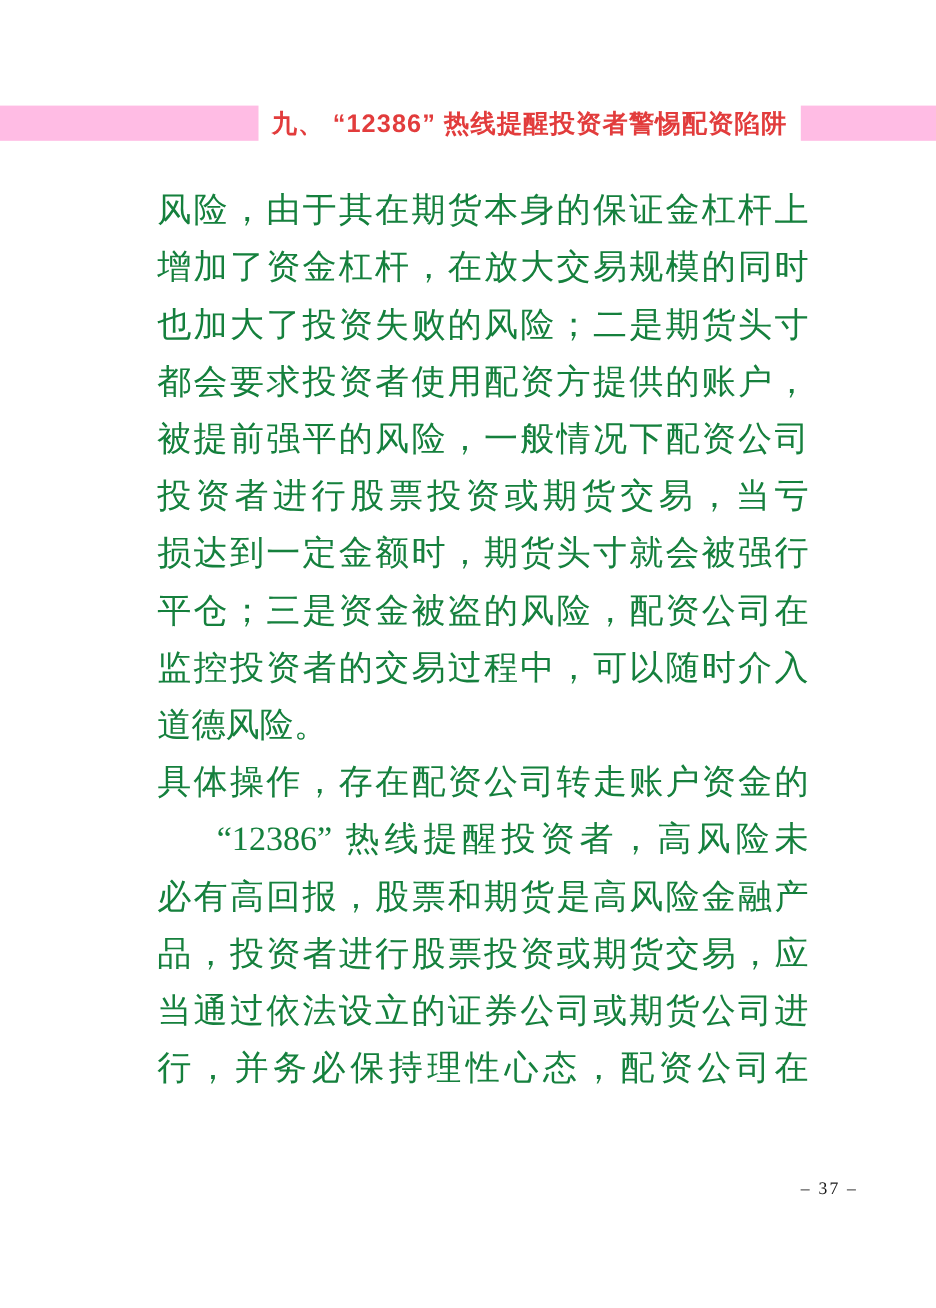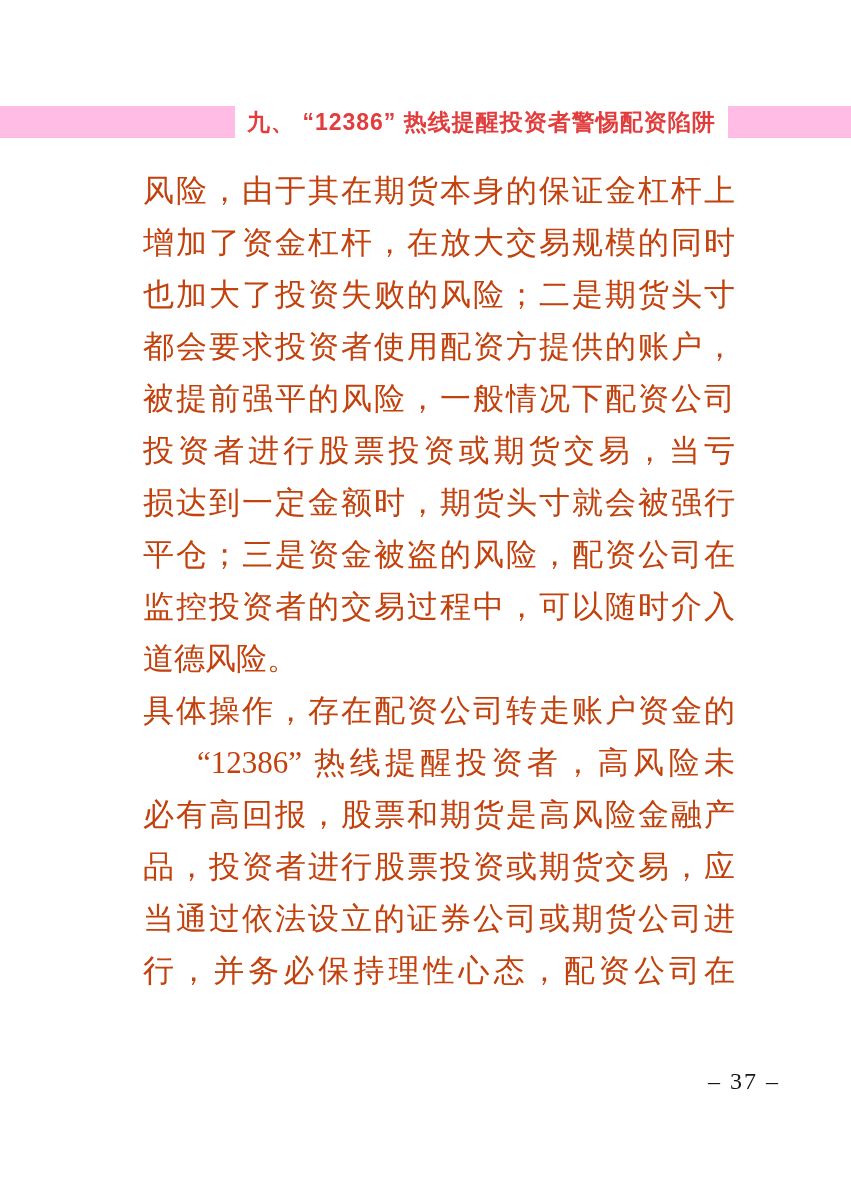--- a/index.html
+++ b/index.html
@@ -8,21 +8,21 @@
     position: relative;
     width: 851px;
     height: 1189px;
     background: #ffffff;
     overflow: hidden;
     font-family: "Liberation Serif", "DejaVu Serif", serif;
   }
   
   .header-band {
     position: absolute;
-    top: 106px;
+    top: 96px;
     left: 0;
     right: 0;
     height: 32px;
     display: flex;
     align-items: center;
   }
   .band { height: 32px; }
   .band.left { width: 235px; }
   .band.right { flex: 1; }
   .header-title {
@@ -55,38 +55,38 @@
     text-align-last: left;
   }
   .line.indent {
     padding-left: 54px;
   }
   
   .page-number {
     position: absolute;
     top: 1066px;
     right: 71px;
-    font-size: 24px;
+    font-size: 16px;
     line-height: 30px;
     color: #161616;
     letter-spacing: 2px;
   }
 </style>
 </head>
 <body>
 
 <div class="page">
 
   <div class="header-band">
     <div class="band left" style="background: rgb(255, 188, 228);"></div>
     <div class="header-title" style="color: rgb(226, 60, 60);">九、 “12386” 热线提醒投资者警惕配资陷阱</div>
     <div class="band right" style="background: rgb(255, 188, 228);"></div>
   </div>
 
-  <div class="body-text" id="body-text" style="color: #c2410c;">
+  <div class="body-text" id="body-text" style="color: #15803d;">
       <div class="line">风险，由于其在期货本身的保证金杠杆上</div>
       <div class="line">增加了资金杠杆，在放大交易规模的同时</div>
       <div class="line">也加大了投资失败的风险；二是期货头寸</div>
       <div class="line">都会要求投资者使用配资方提供的账户，</div>
       <div class="line">被提前强平的风险，一般情况下配资公司</div>
       <div class="line">投资者进行股票投资或期货交易，当亏</div>
       <div class="line">损达到一定金额时，期货头寸就会被强行</div>
       <div class="line">平仓；三是资金被盗的风险，配资公司在</div>
       <div class="line">监控投资者的交易过程中，可以随时介入</div>
       <div class="line no-justify">道德风险。</div>

